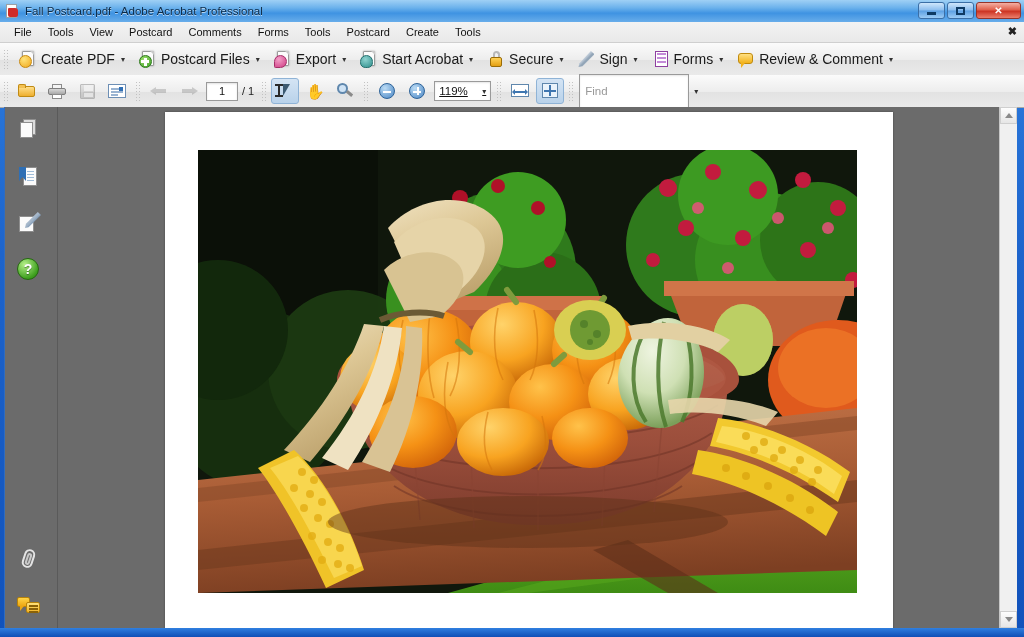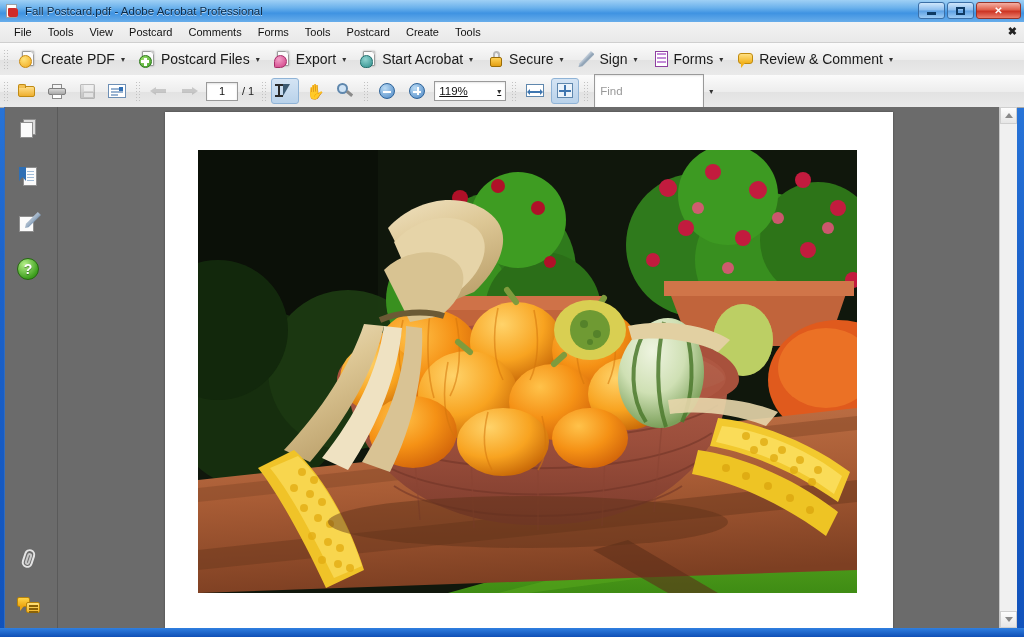--- a/index.html
+++ b/index.html
@@ -170,21 +170,21 @@
   .hand{font-size:15px;line-height:1;color:#6d6d6d;}
   .zoomtool{position:relative;width:18px;height:16px;}
   .zoomtool .lens{position:absolute;left:1px;top:0;width:11px;height:11px;border-radius:50%;
     border:2px solid #5f87ad;background:#cfe3f5;box-sizing:border-box;}
   .zoomtool .hdl{position:absolute;left:10px;top:9px;width:7px;height:3px;background:#8a8a8a;transform:rotate(40deg);}
   .circbtn{width:16px;height:16px;border-radius:50%;position:relative;
     background:radial-gradient(circle at 35% 30%,#bcdcf5,#4a86c4);border:1px solid #2e6399;box-sizing:border-box;}
   .circbtn .h{position:absolute;left:3px;top:6.5px;width:8px;height:2.5px;background:#fff;}
   .circbtn .v{position:absolute;left:6.5px;top:3px;width:2.5px;height:8px;background:#fff;}
   .zoombox{
-    width:72px;height:20px;background:#fff;border:1px solid #9a9a9a;box-sizing:border-box;
+    width:57px;height:20px;background:#fff;border:1px solid #9a9a9a;box-sizing:border-box;
     display:flex;align-items:center;justify-content:space-between;padding:0 4px;margin:0 2px;
     font-size:11.5px;color:#111;box-shadow:inset 0 1px 2px rgba(0,0,0,.1);text-decoration:underline;
   }
   .fitw{position:relative;width:18px;height:14px;}
   .fitw .bx{position:absolute;left:0;top:0;width:18px;height:13px;border:1.5px solid #5f87ad;
     background:#fff;box-sizing:border-box;}
   .fitw .arw{position:absolute;left:2px;top:7px;width:14px;height:2px;background:#3f76b0;}
   .fitw .arw:before{content:"";position:absolute;left:-1px;top:-2.5px;border-width:3.5px 3px 3.5px 0;
     border-style:solid;border-color:transparent #3f76b0 transparent transparent;}
   .fitw .arw:after{content:"";position:absolute;right:-1px;top:-2.5px;border-width:3.5px 0 3.5px 3px;

